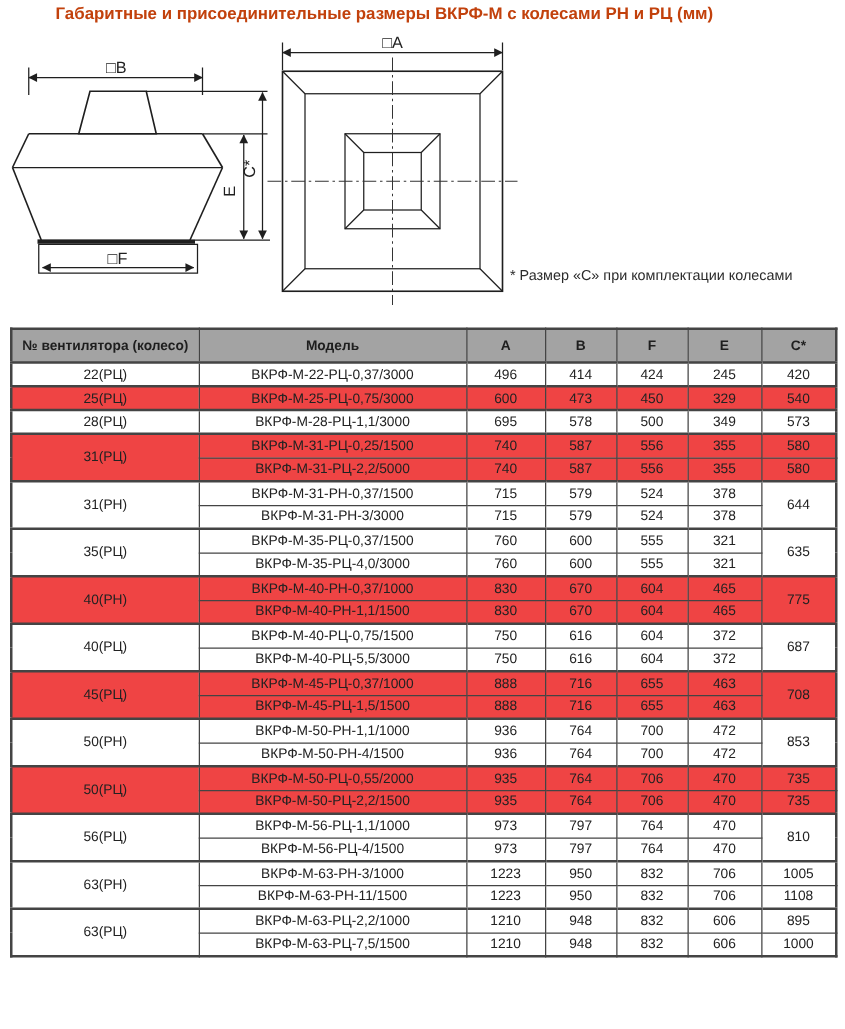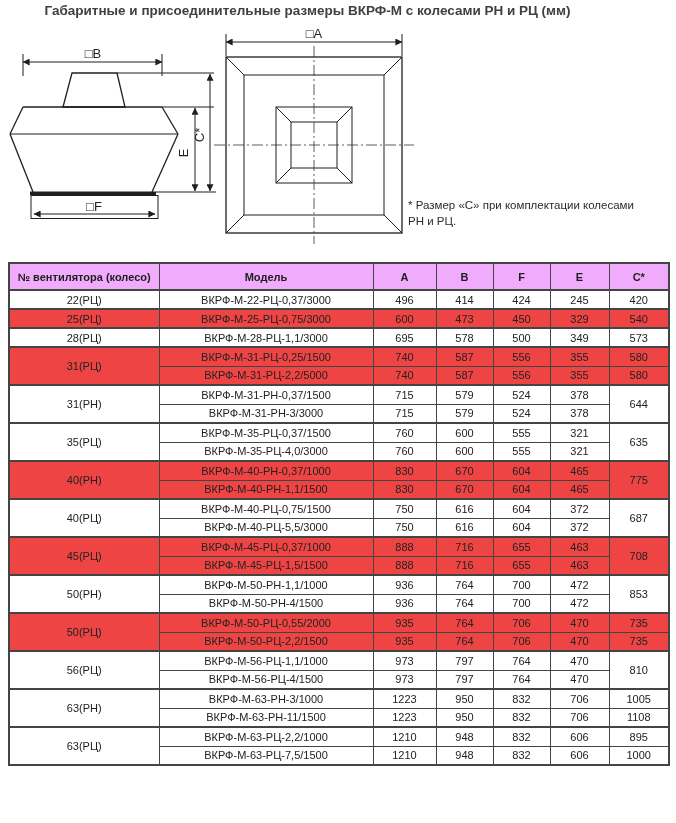--- a/index.html
+++ b/index.html
@@ -3,43 +3,43 @@
 <meta charset="utf-8">
 <style>
   * { margin:0; padding:0; box-sizing:border-box; }
   html,body { background:#ffffff; }
   .page {
     position:relative; width:676px; height:823px; background:#ffffff;
     font-family:"Liberation Sans", sans-serif; overflow:hidden;
   }
   .title {
     position:absolute; top:3px; left:0; width:615px;
-    text-align:center; font-size:13.5px; font-weight:bold; color:#404040;
+    text-align:center; font-size:13.5px; font-weight:bold; color:#c2410c;
   }
   svg.drawings { position:absolute; top:28px; left:0; }
   svg.drawings line, svg.drawings rect, svg.drawings polygon, svg.drawings path {
     stroke:#1f1f1f; stroke-width:1; fill:none;
   }
   svg.drawings .thick { stroke-width:1.3; }
   svg.drawings .fillDark { fill:#1f1f1f; stroke:none; }
   svg.drawings .dash { stroke-dasharray:11 3 2 3; stroke-width:0.8; stroke:#333; }
   svg.drawings text {
     stroke:none; fill:#1f1f1f; font-family:"Liberation Sans", sans-serif; font-size:13px;
   }
   .note {
-    position:absolute; left:408px; top:197px; width:262px;
+    position:absolute; left:408px; top:213px; width:262px;
     font-size:11.5px; color:#2b2b2b; line-height:1.4;
   }
   table.dims {
     position:absolute; left:8px; top:262px; width:660px;
     border-collapse:collapse; table-layout:fixed;
     border:2px solid #444; font-size:11px; color:#222;
   }
   table.dims th {
-    background:#f0abfc; font-weight:bold; height:27px;
+    background:#a3a3a3; font-weight:bold; height:27px;
     border:1px solid #444; border-bottom:2px solid #444;
     text-align:center; color:#1e1e1e;
   }
   table.dims td {
     border:1px solid #444; text-align:center; height:19px;
     padding:0 2px; background:#ffffff; vertical-align:middle;
   }
   table.dims tr.shaded td { background:#ef4444; }
   table.dims tr.group-start td { border-top:2px solid #444; }
 </style>
@@ -110,21 +110,20 @@
       <line x1="276" y1="183" x2="291" y2="168"></line>
       <line x1="352" y1="183" x2="337" y2="168"></line>
 
       <line class="dash" x1="214" y1="145" x2="414" y2="145"></line>
       <line class="dash" x1="314" y1="46" x2="314" y2="244"></line>
     </g>
   </svg>
 
   <div class="note">
     <div>* Размер «С» при комплектации колесами</div>
-    <div>РН и РЦ.</div>
   </div>
 
   <table class="dims">
     <colgroup>
       <col style="width:150px">
         <col style="width:214px">
         <col style="width:63px">
       <col style="width:57px">
         <col style="width:57px">
         <col style="width:59px">

